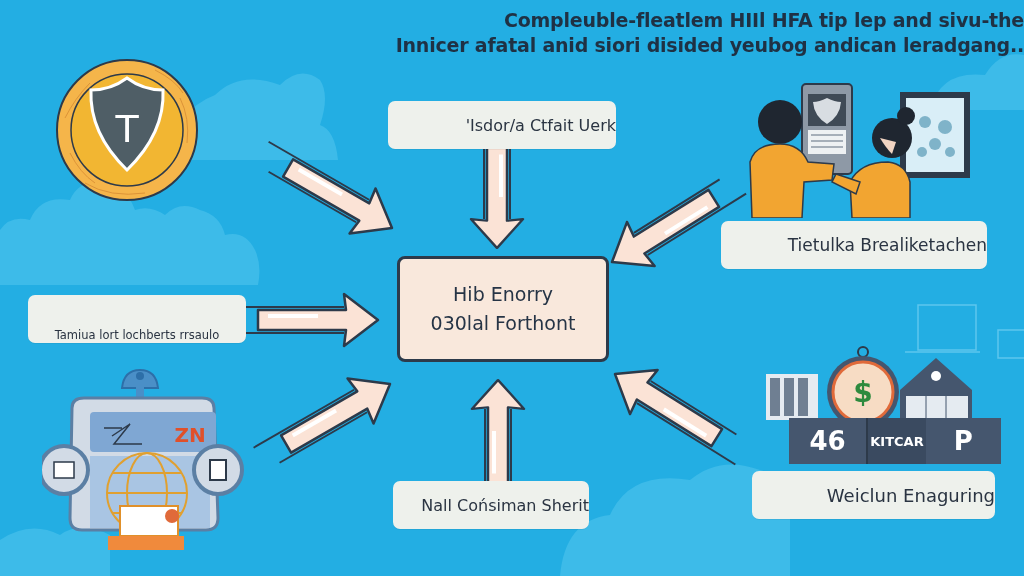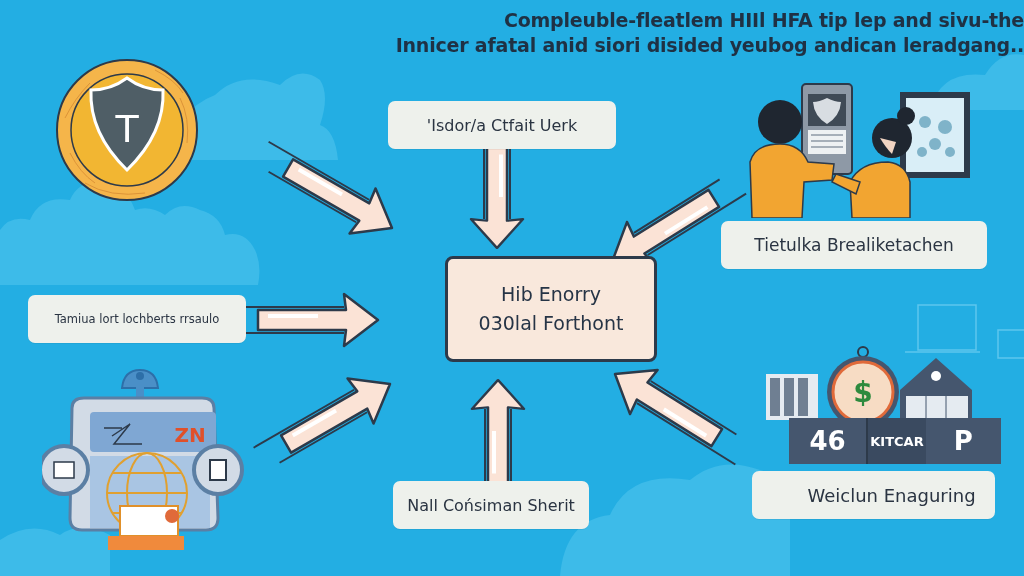--- a/index.html
+++ b/index.html
@@ -11,28 +11,28 @@
   .bg-svg { position: absolute; left: 0; top: 0; width: 1024px; height: 576px; }
   .title {
     position: absolute; left: 0; top: 8px; width: 1024px; text-align: right;
     color: #1f3144; font-family: "DejaVu Sans", sans-serif; font-weight: bold;
     font-size: 19px; line-height: 25px; letter-spacing: -0.2px;
   }
   .title div { white-space: nowrap; }
   .label-box {
     position: absolute; background: #eef1ec; border-radius: 7px;
     color: #2a3442; font-family: "DejaVu Sans", sans-serif;
-    display: flex; align-items: center; justify-content: center; text-align: center;
+    display: flex; align-items: center; justify-content: flex-end; text-align: center;
     box-shadow: 0 1px 0 rgba(0,0,0,0.05);
   }
   .center-box {
     position: absolute; left: 397px; top: 256px; width: 212px; height: 106px;
     background: #f9e8dc; border: 3px solid #2d3a4a; border-radius: 8px; box-sizing: border-box;
     display: flex; flex-direction: column; align-items: center; justify-content: center;
-    color: #263446; font-family: "DejaVu Sans", sans-serif; font-size: 19px; line-height: 29px; margin-left: 48px;
+    color: #263446; font-family: "DejaVu Sans", sans-serif; font-size: 19px; line-height: 29px;
   }
   .stat-row {
     position: absolute; left: 760px; top: 418px; width: 212px; height: 46px; display: flex; padding-left: 29px;
   }
   .stat-cell {
     background: #45566e; color: #fff; display: flex; align-items: center; justify-content: center;
     font-family: "DejaVu Sans", sans-serif; font-weight: bold;
   }
 </style>
 </head>

